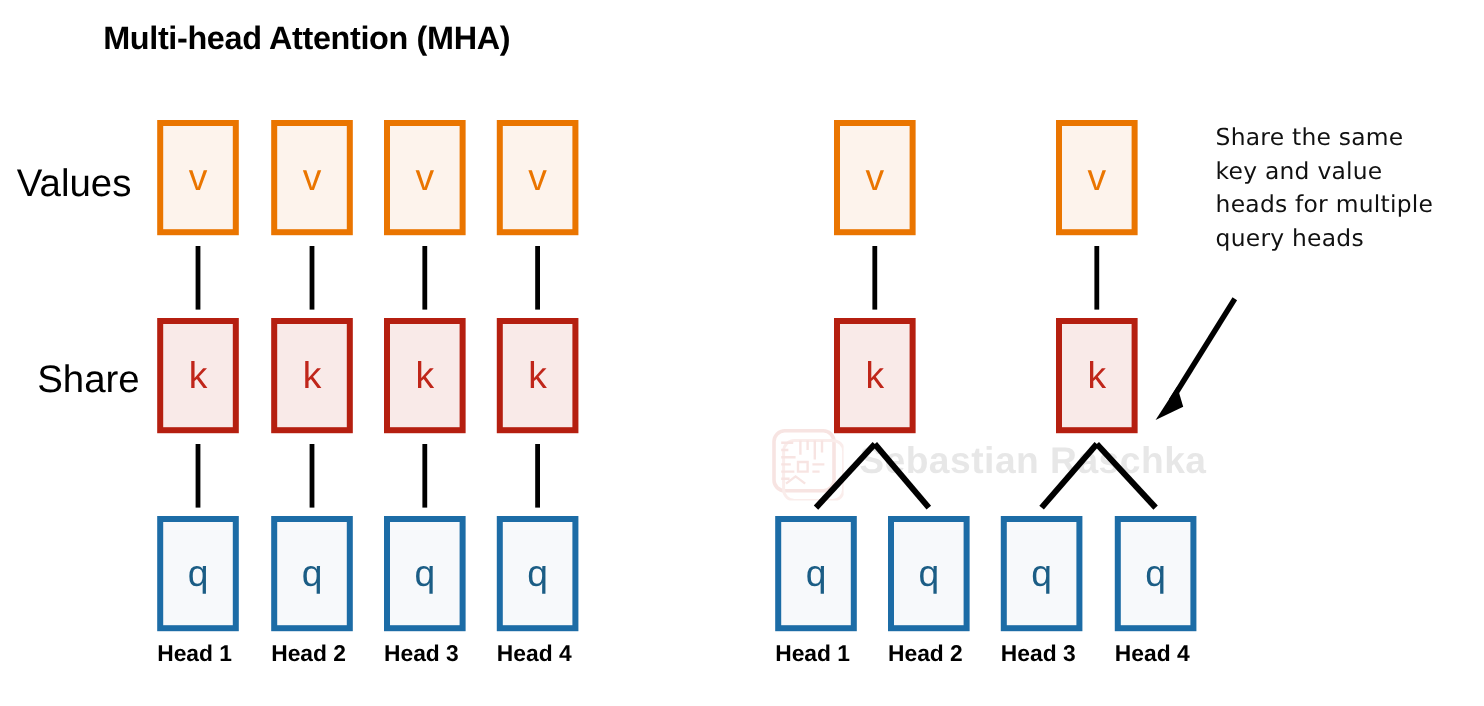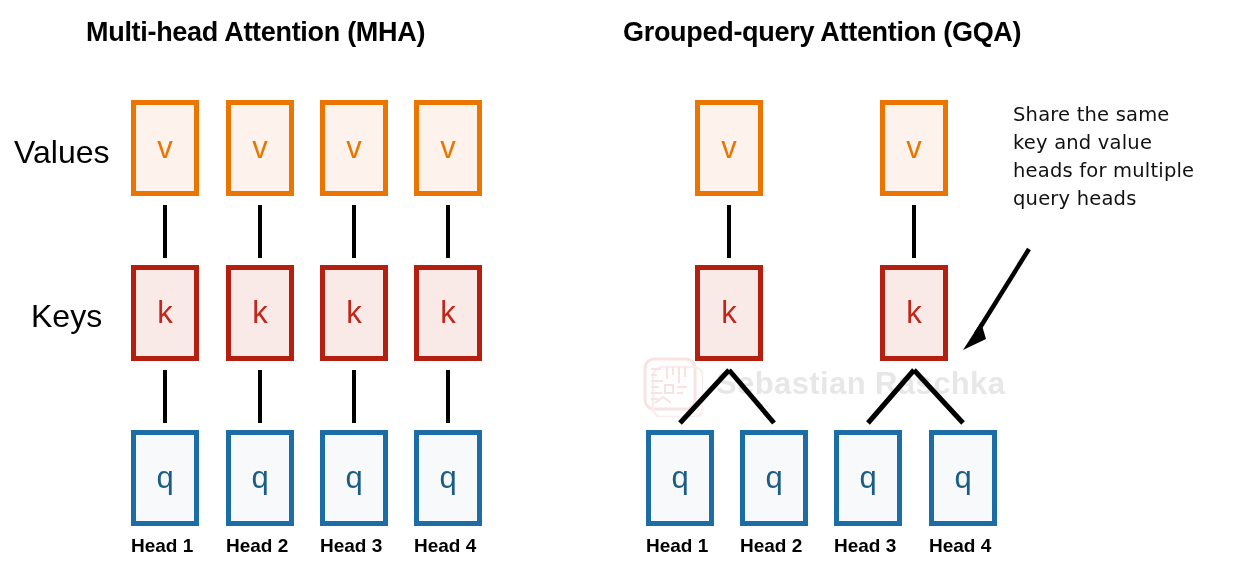--- a/index.html
+++ b/index.html
@@ -149,24 +149,23 @@
     <g stroke="#e8a7a0" stroke-width="2" fill="none">
       <path d="M10 14 h10 M10 20 h6 M10 26 h12 M10 32 h8 M10 38 h11 M10 44 h7"></path>
       <path d="M26 12 v12 M32 12 v8 M38 12 v16 M44 12 v10"></path>
       <path d="M24 30 h8 v8 h-8z M36 32 h10 M36 38 h6"></path>
       <path d="M14 48 l8 -6 l8 6"></path>
     </g>
   </svg>
   <div id="watermark-text">Sebastian Raschka</div>
 
   <div class="panel-title" id="title-mha">Multi-head Attention (MHA)</div>
-  <div class="panel-title" id="title-gqa">Grouped-query Attention (GQA)</div>
 
   <div class="row-label" id="label-values">Values</div>
-  <div class="row-label" id="label-keys">Keys</div>
+  <div class="row-label" id="label-keys">Share</div>
 
   <div class="box v" style="left:131px; top:100px; width:68px; height:96px;">
     <span>v</span>
   </div>
   <div class="box v" style="left:226px; top:100px; width:68px; height:96px;">
     <span>v</span>
   </div>
   <div class="box v" style="left:320px; top:100px; width:68px; height:96px;">
     <span>v</span>
   </div>

